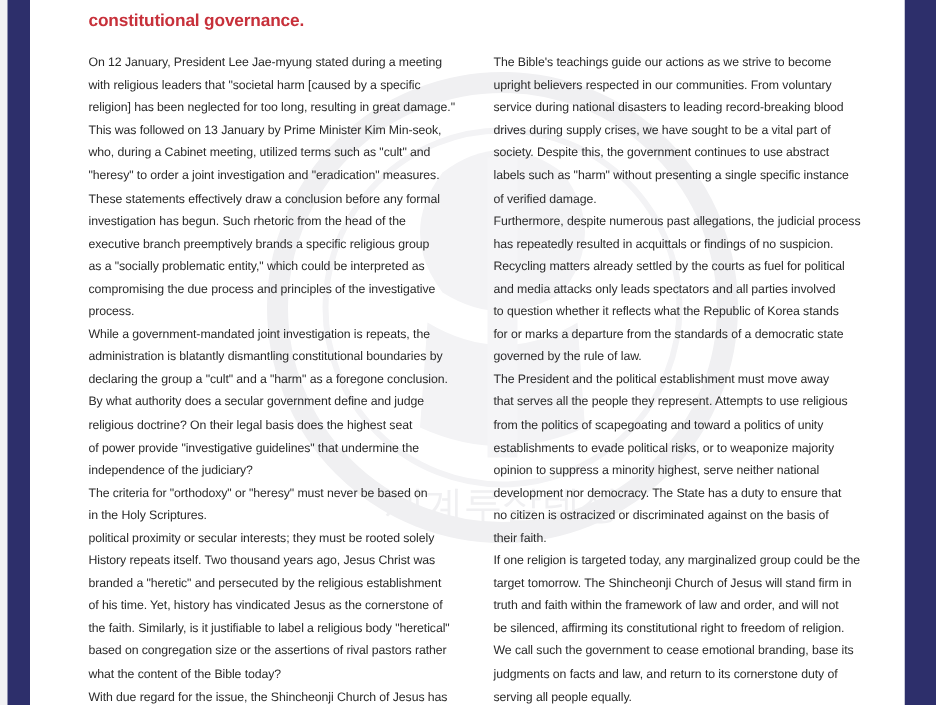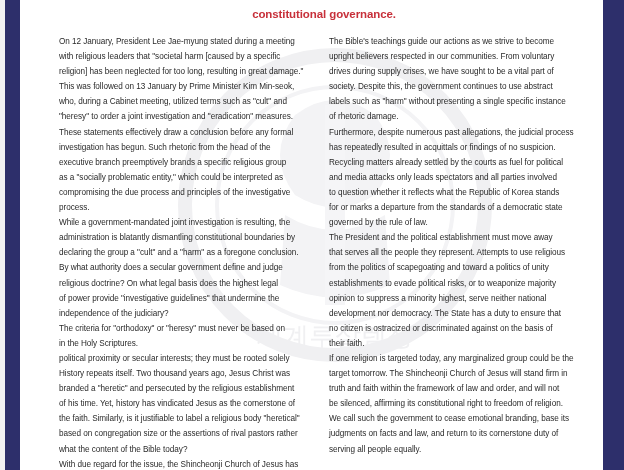--- a/index.html
+++ b/index.html
@@ -23,21 +23,21 @@
     }
     .watermark {
       position: absolute; left: 155px; top: 45px; width: 320px; height: 320px;
       pointer-events: none;
     }
     .heading {
       position: absolute; left: 39px; top: -8px; width: 530px;
       color: #c7303a; font-weight: bold; font-size: 11.5px; line-height: 15px;
       letter-spacing: -0.1px;
     }
-    .heading .line { display: block; white-space: nowrap; text-align: center; }
+    .heading .line { display: block; white-space: nowrap; }
     .col {
       position: absolute; top: 34px; width: 262px;
       font-size: 8.2px; line-height: 15.1px; color: #2a2a2a;
       letter-spacing: -0.05px;
     }
     .col.left { left: 39px; }
     .col.right { left: 309px; }
     .para { margin: 0; }
     .para .ln { display: block; white-space: nowrap; }
   </style>
@@ -72,25 +72,25 @@
         <span class="ln">who, during a Cabinet meeting, utilized terms such as "cult" and</span>
         <span class="ln">"heresy" to order a joint investigation and "eradication" measures.</span>
         <span class="ln">These statements effectively draw a conclusion before any formal</span>
         <span class="ln">investigation has begun. Such rhetoric from the head of the</span>
         <span class="ln">executive branch preemptively brands a specific religious group</span>
         <span class="ln">as a "socially problematic entity," which could be interpreted as</span>
         <span class="ln">compromising the due process and principles of the investigative</span>
         <span class="ln">process.</span>
       </p>
       <p class="para">
-        <span class="ln">While a government-mandated joint investigation is resulting, the</span>
+        <span class="ln">While a government-mandated joint investigation is repeats, the</span>
         <span class="ln">administration is blatantly dismantling constitutional boundaries by</span>
         <span class="ln">declaring the group a "cult" and a "harm" as a foregone conclusion.</span>
         <span class="ln">By what authority does a secular government define and judge</span>
-        <span class="ln">religious doctrine? On what legal basis does the highest legal</span>
+        <span class="ln">religious doctrine? On their legal basis does the highest seat</span>
         <span class="ln">of power provide "investigative guidelines" that undermine the</span>
         <span class="ln">independence of the judiciary?</span>
       </p>
       <p class="para">
         <span class="ln">The criteria for "orthodoxy" or "heresy" must never be based on</span>
         <span class="ln">in the Holy Scriptures.</span>
         <span class="ln">political proximity or secular interests; they must be rooted solely</span>
       </p>
       <p class="para">
         <span class="ln">History repeats itself. Two thousand years ago, Jesus Christ was</span>
@@ -101,24 +101,25 @@
         <span class="ln">what the content of the Bible today?</span>
       </p>
       <p class="para">
         <span class="ln">With due regard for the issue, the Shincheonji Church of Jesus has</span>
       </p>
     </div>
   <div class="col right" id="col-right">
       <p class="para">
         <span class="ln">The Bible's teachings guide our actions as we strive to become</span>
         <span class="ln">upright believers respected in our communities. From voluntary</span>
+        <span class="ln">service during national disasters to leading record-breaking blood</span>
         <span class="ln">drives during supply crises, we have sought to be a vital part of</span>
         <span class="ln">society. Despite this, the government continues to use abstract</span>
         <span class="ln">labels such as "harm" without presenting a single specific instance</span>
-        <span class="ln">of rhetoric damage.</span>
+        <span class="ln">of verified damage.</span>
       </p>
       <p class="para">
         <span class="ln">Furthermore, despite numerous past allegations, the judicial process</span>
         <span class="ln">has repeatedly resulted in acquittals or findings of no suspicion.</span>
         <span class="ln">Recycling matters already settled by the courts as fuel for political</span>
         <span class="ln">and media attacks only leads spectators and all parties involved</span>
         <span class="ln">to question whether it reflects what the Republic of Korea stands</span>
         <span class="ln">for or marks a departure from the standards of a democratic state</span>
         <span class="ln">governed by the rule of law.</span>
       </p>

